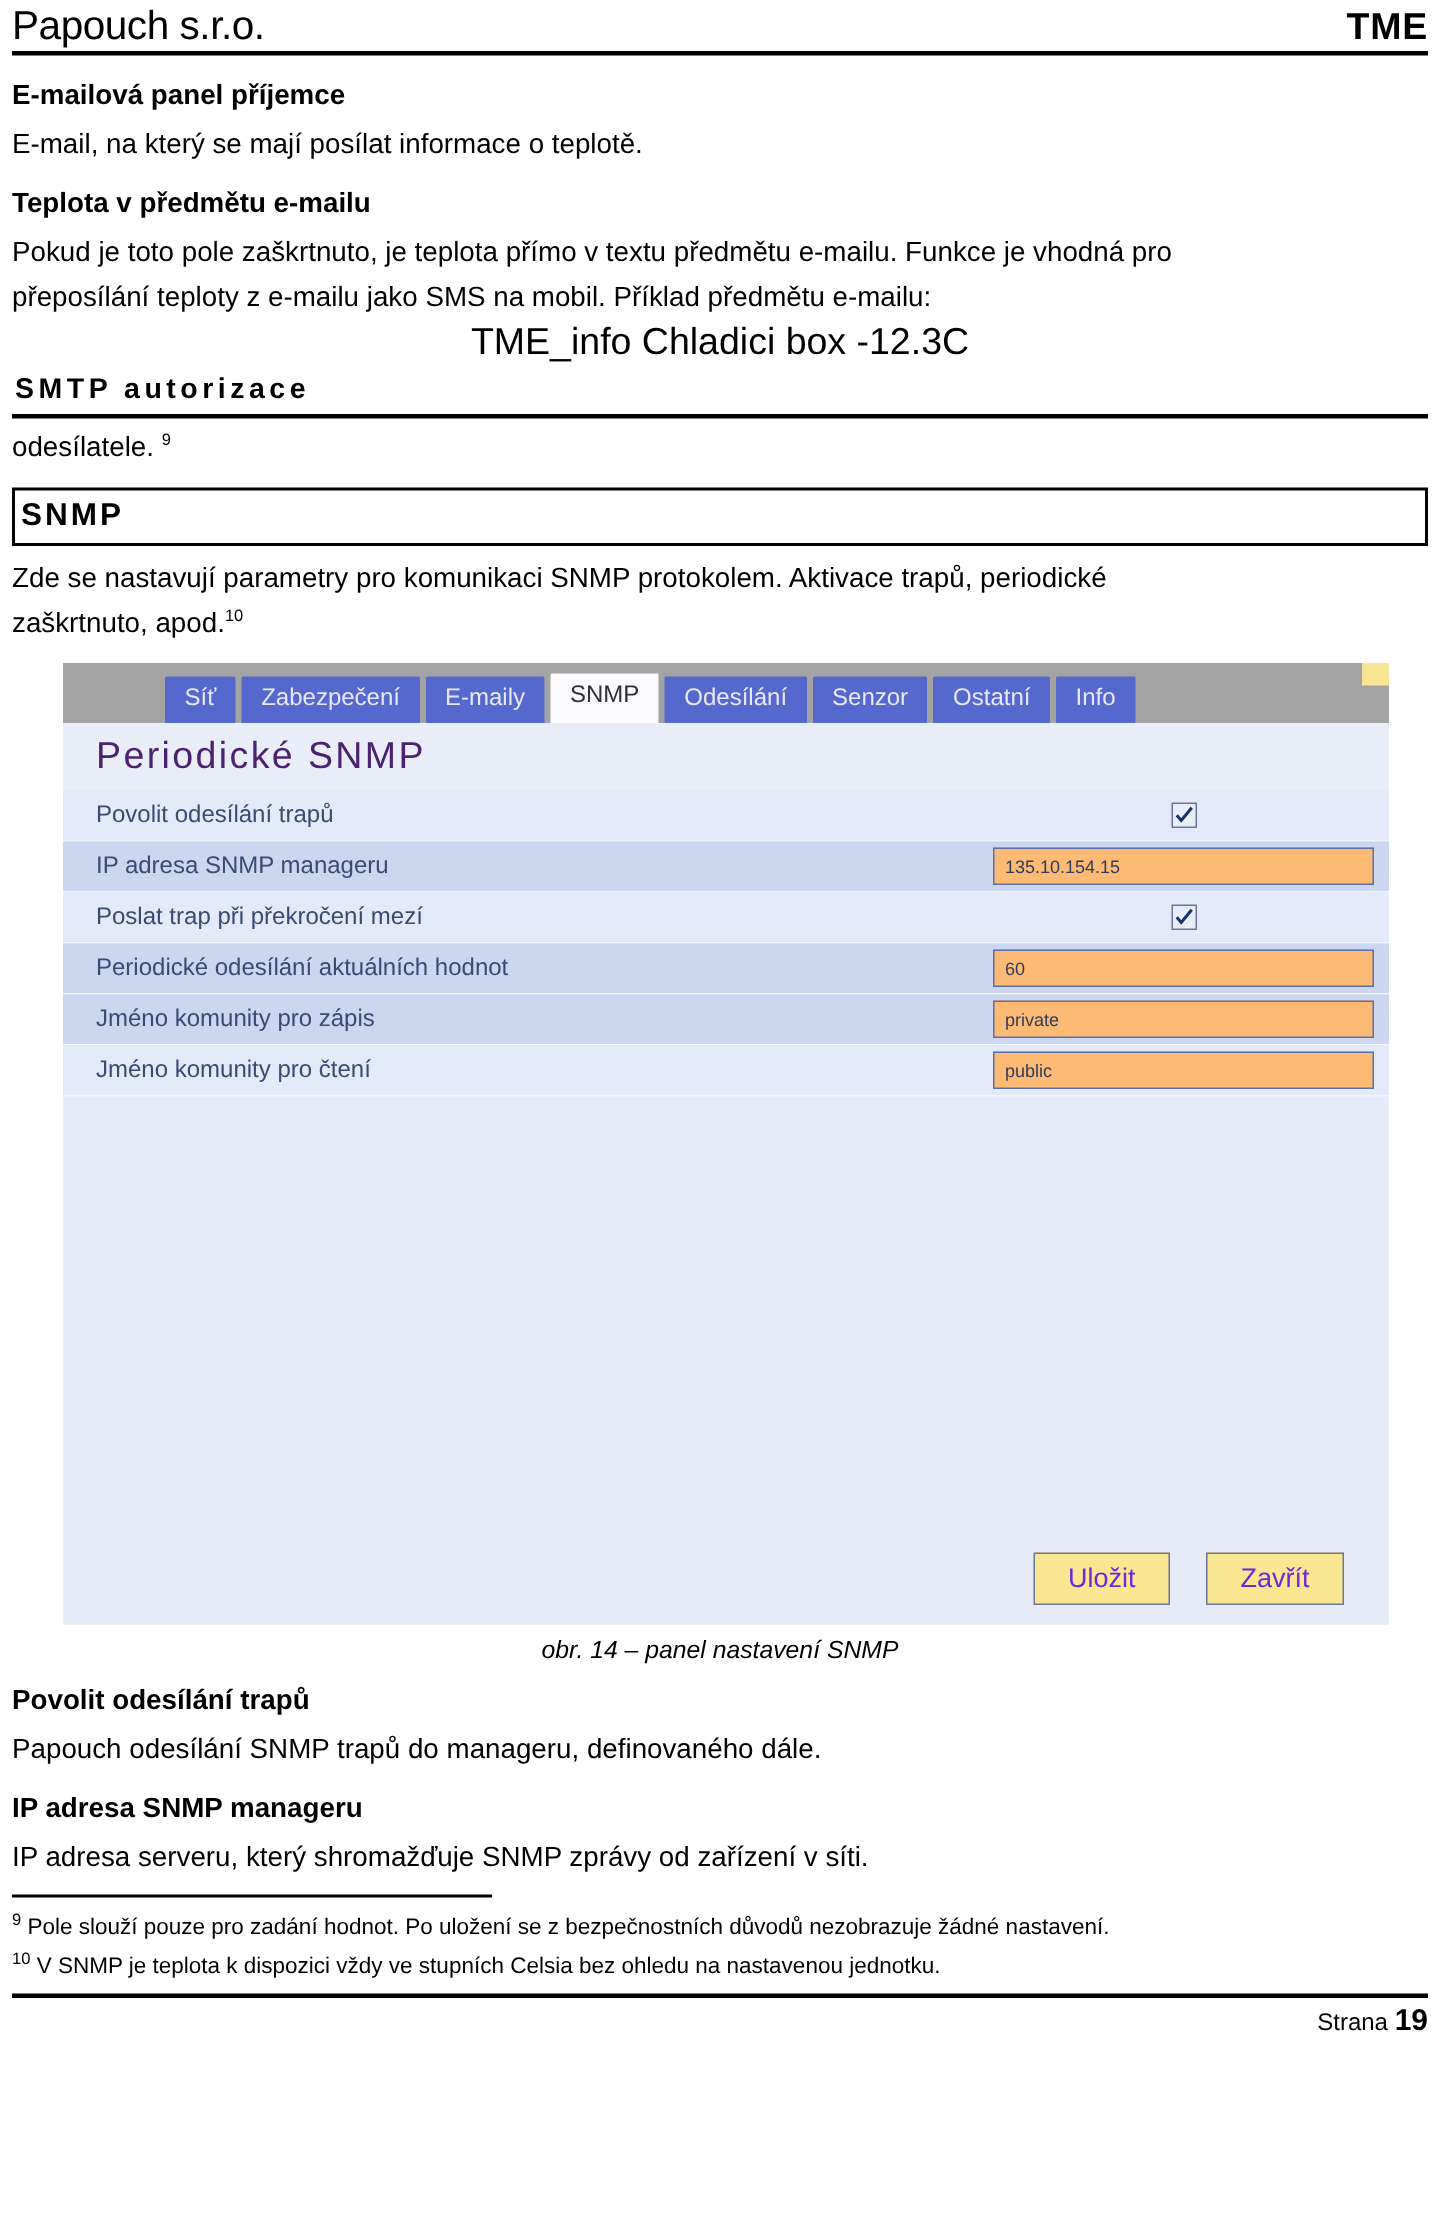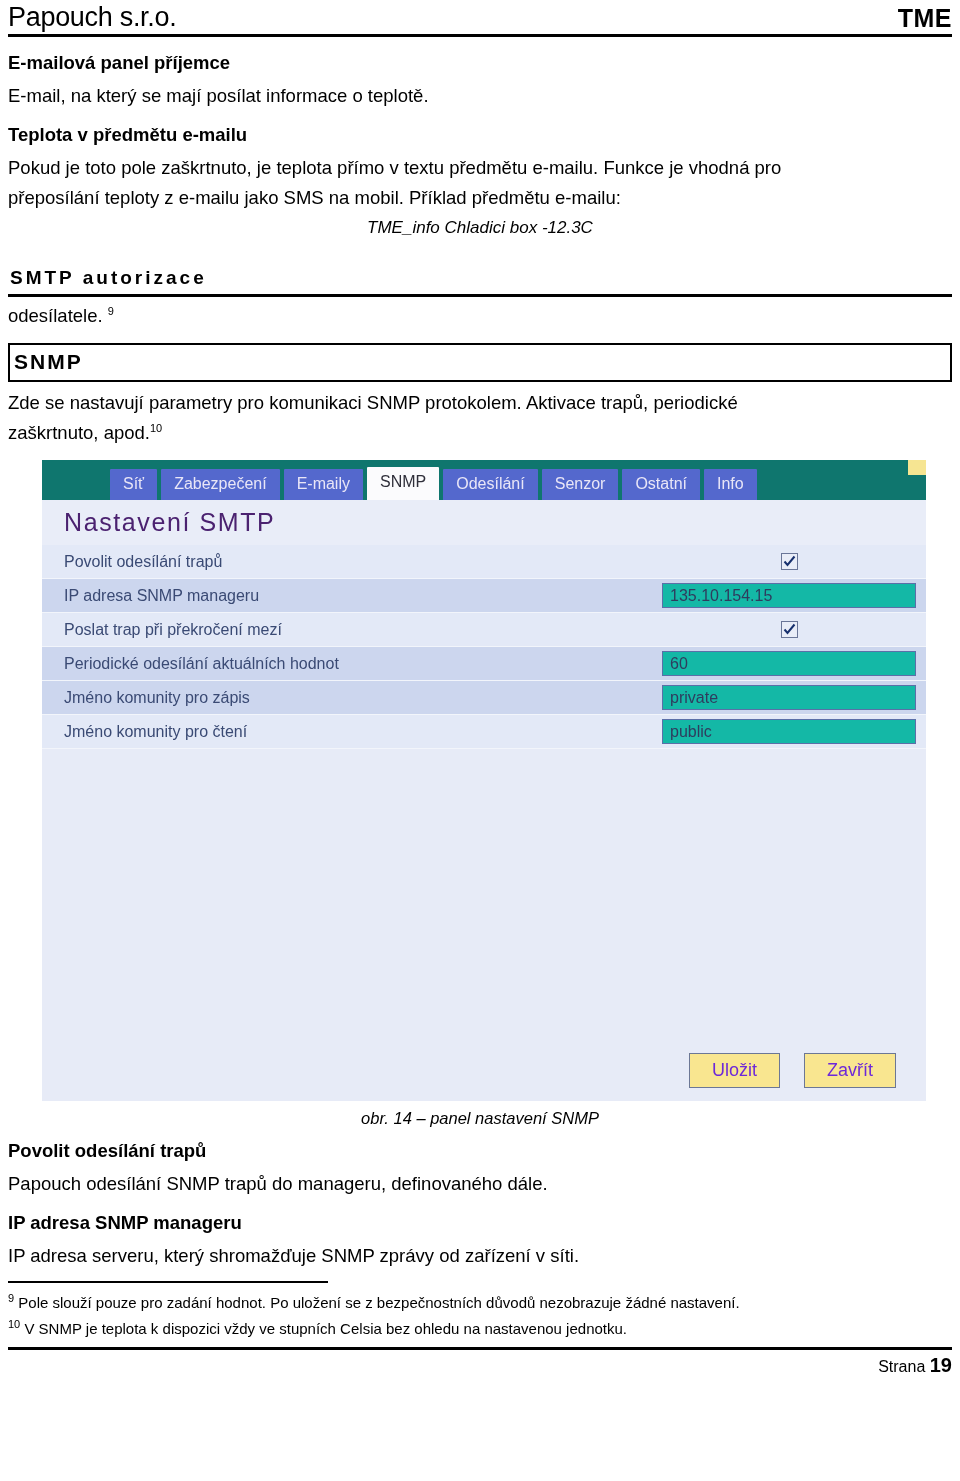--- a/index.html
+++ b/index.html
@@ -54,36 +54,35 @@
     line-height: 24px;
   }
   p.para {
     font-size: 18.5px;
     line-height: 30px;
     margin: 0 0 2px 0;
     text-align: justify;
   }
   p.para.tight { margin-bottom: 0; }
   p.example {
-    font-size: 17px;
+    font-size: 25px;
     line-height: 30px;
     margin: 0;
-    font-style: italic;
     text-align: center;
   }
   .gap-sm { height: 10px; }
 
   
   .sec-smtp {
     font-size: 19px;
     font-weight: bold;
     letter-spacing: 3px;
     border-bottom: 3px solid #000;
     padding: 2px 2px 3px 2px;
-    margin: 20px 0 4px 0;
+    margin: 2px 0 4px 0;
     line-height: 26px;
   }
   .sec-snmp {
     font-size: 21px;
     font-weight: bold;
     letter-spacing: 2px;
     border: 2px solid #000;
     padding: 3px 4px 4px 4px;
     margin: 12px 0 6px 0;
     line-height: 28px;
@@ -96,21 +95,21 @@
 
   
   .app-shot {
     width: 884px;
     margin: 12px 0 0 34px;
     background: #e7ebf7;
     position: relative;
     box-sizing: border-box;
   }
   .app-tabbar {
-    background: #0f766e;
+    background: #a3a3a3;
     height: 40px;
     display: flex;
     align-items: flex-end;
     padding-left: 68px;
     position: relative;
     box-sizing: border-box;
   }
   .app-tab {
     color: #e9e6f7;
     font-size: 16px;
@@ -169,25 +168,25 @@
     position: absolute;
     left: 620px;
     right: 10px;
     display: flex;
     align-items: center;
   }
   .row-field.center { justify-content: center; left: 620px; right: 10px; }
   .txtbox {
     width: 100%;
     height: 25px;
-    background: #14b8a6;
+    background: #fdba74;
     border: 1px solid #5b6fa8;
     box-sizing: border-box;
     color: #2f3c5e;
-    font-size: 16px;
+    font-size: 12px;
     line-height: 23px;
     padding-left: 7px;
     font-family: "Liberation Sans", sans-serif;
   }
   .chk {
     width: 17px;
     height: 17px;
     background: #e9edf8;
     border: 1px solid #6a7698;
     box-sizing: border-box;
@@ -284,21 +283,21 @@
         <div class="app-tab active">SNMP</div>
         <div class="app-tab">Odesílání</div>
         <div class="app-tab">Senzor</div>
         <div class="app-tab">Ostatní</div>
         <div class="app-tab">Info</div>
         <div class="tab-corner"></div>
       </div>
 
       <div class="app-body">
 
-        <div class="app-title">Nastavení SMTP</div>
+        <div class="app-title">Periodické SNMP</div>
 
         <div class="form-row norm">
           <div class="row-label">Povolit odesílání trapů</div>
           <div class="row-field center">
             <span class="chk">
               <svg width="13" height="13" viewBox="0 0 13 13">
                   <path d="M1.5 6.5 L4.5 10 L11.5 1.5" stroke="#17306e" stroke-width="2" fill="none"></path>
                 </svg>
             </span>
           </div>

